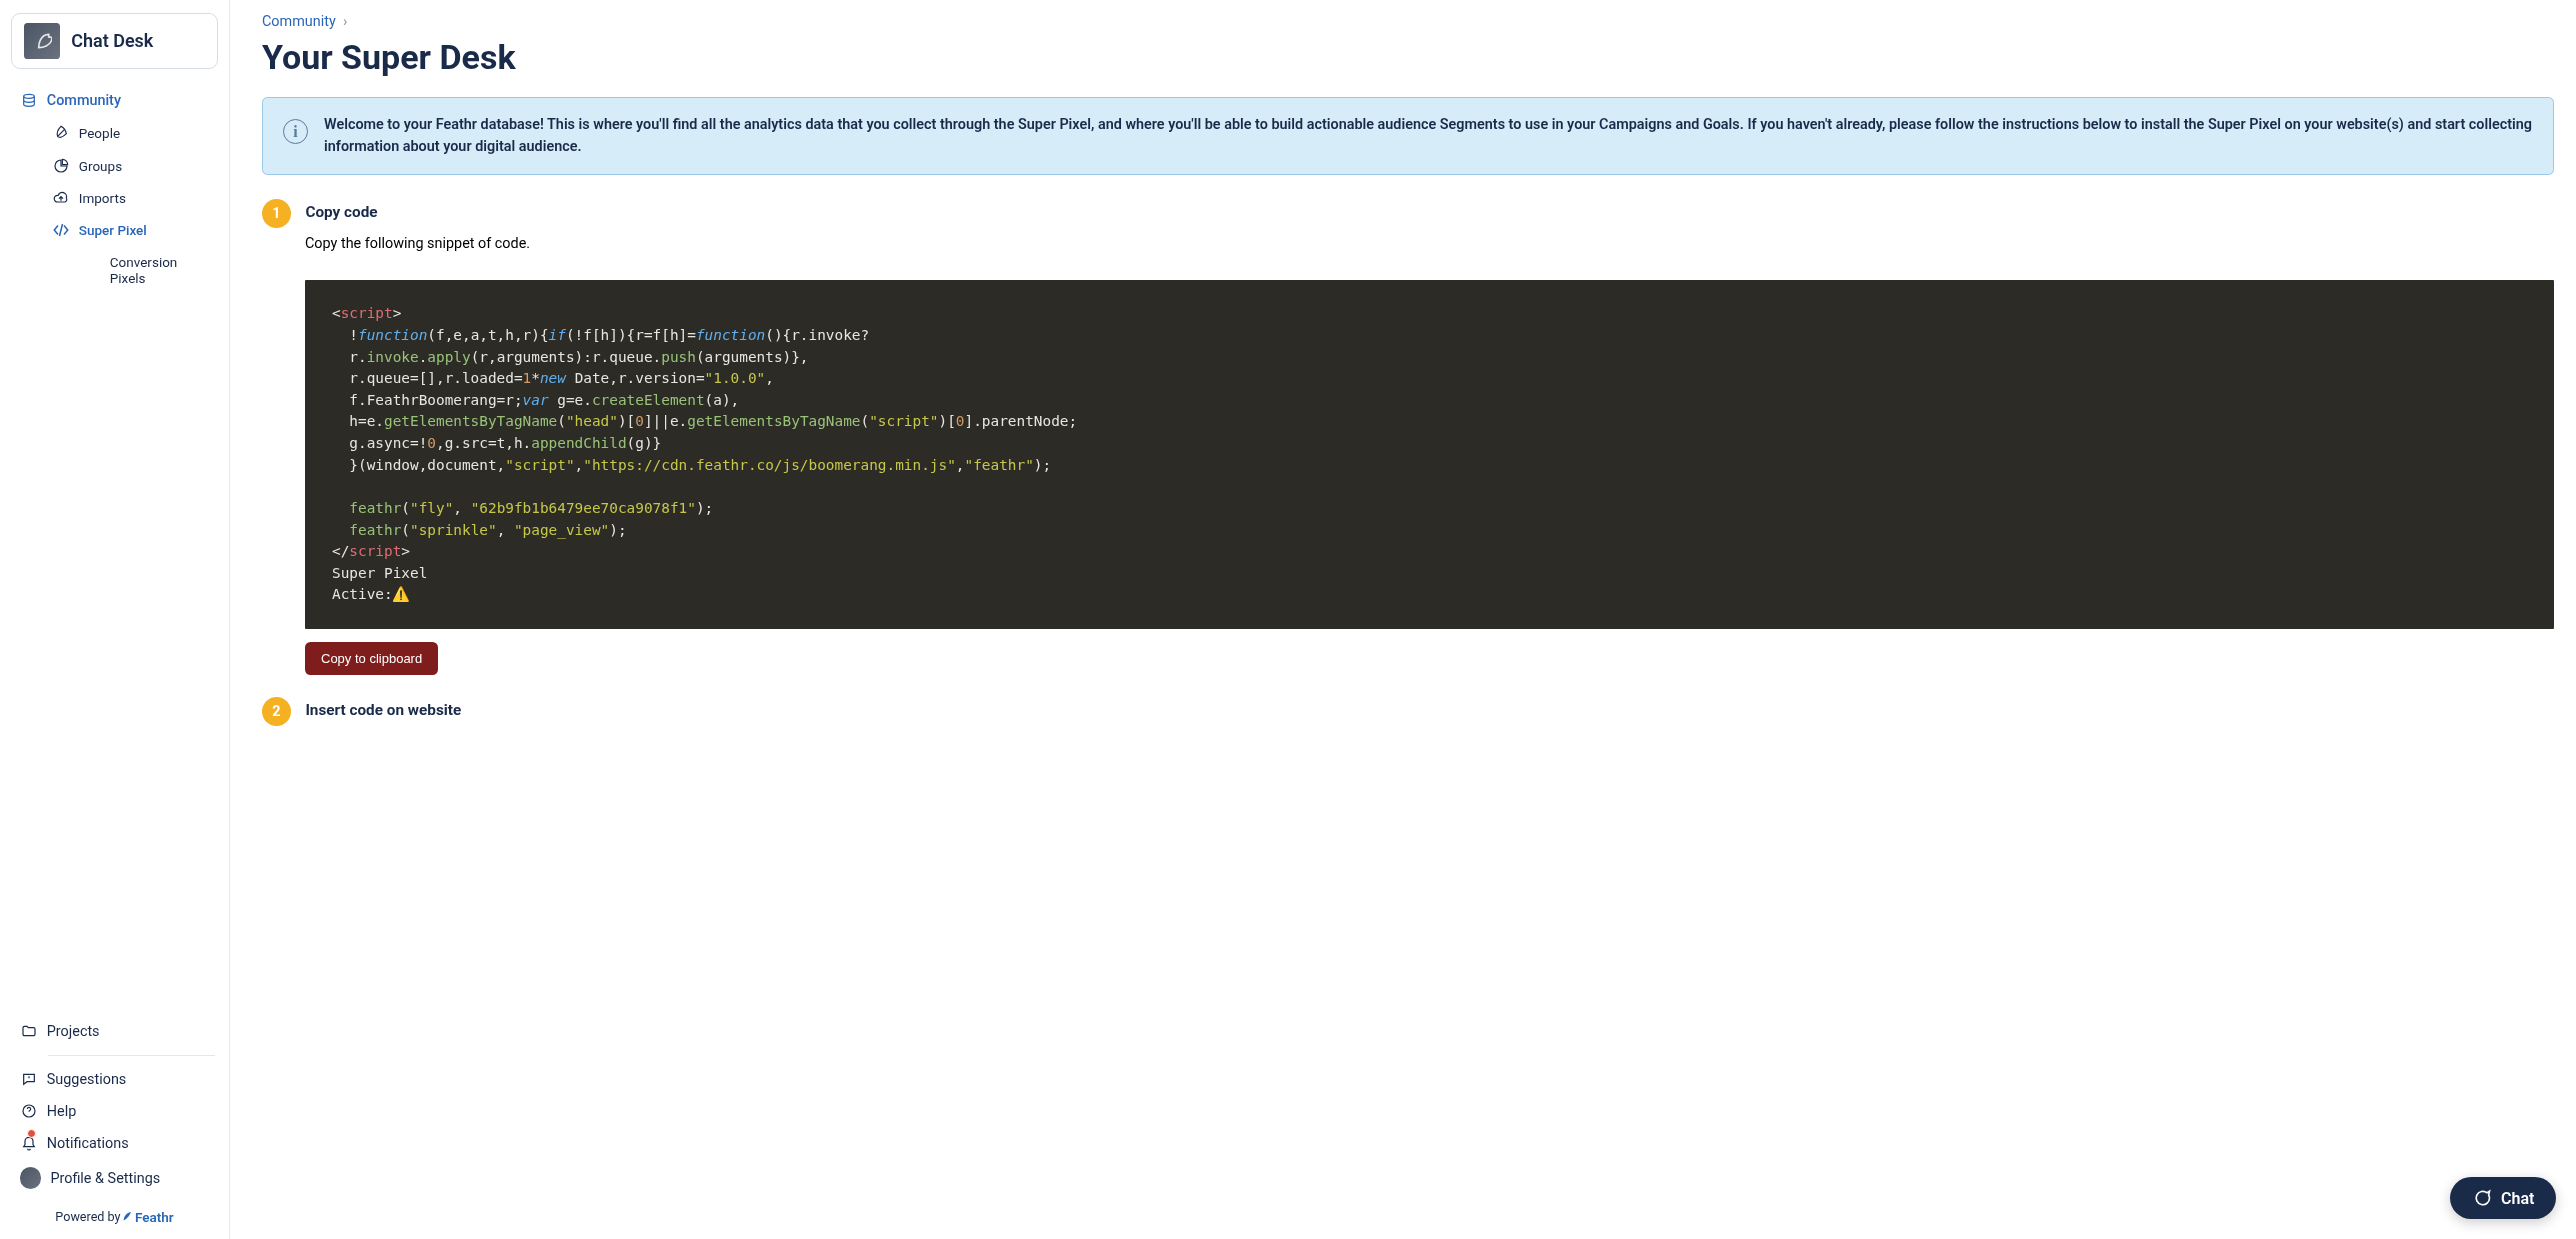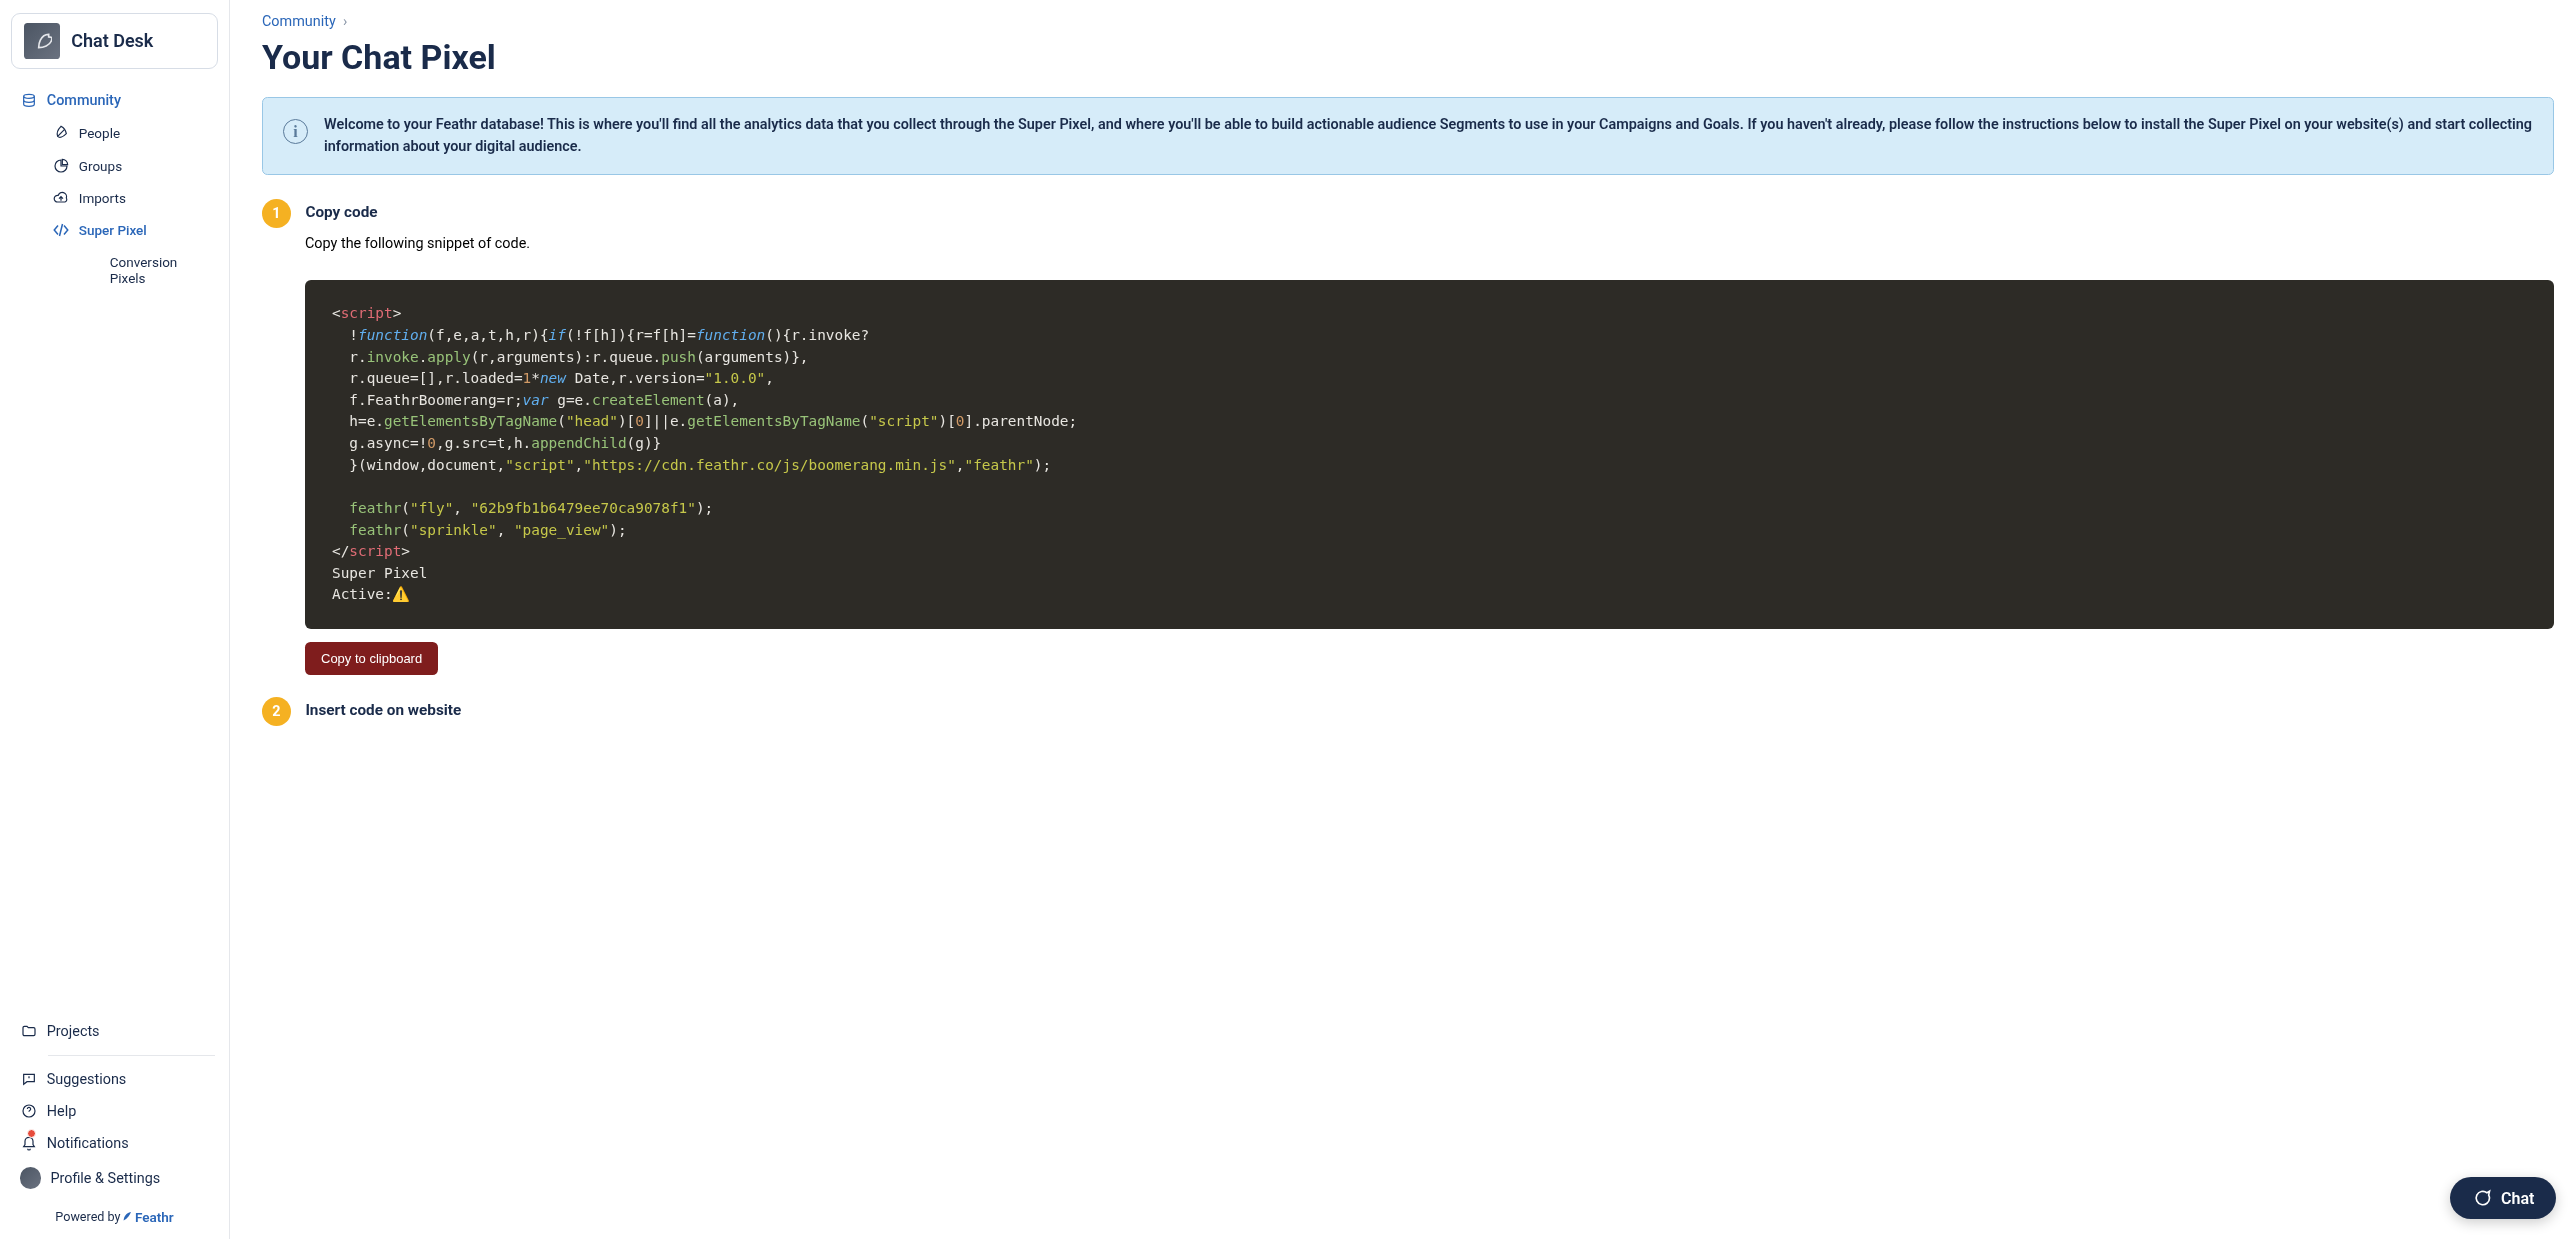--- a/index.html
+++ b/index.html
@@ -41,21 +41,21 @@
 .info-banner { border: 0.9px solid #99c7e6; background: #d6ecf9; border-radius: 5.4px; padding: 16px 20px; display: flex; gap: 16px; align-items: flex-start; margin-bottom: 23.4px; }
 .info-icon { width: 25px; height: 25px; border: 1.8px solid #5a7a9a; border-radius: 50%; color: #5a7a9a; display: flex; align-items: center; justify-content: center; font-family: Georgia, serif; font-weight: bold; font-size: 16px; flex-shrink: 0; margin-top: 5.4px; }
 .info-text { font-size: 14.4px; font-weight: 600; color: #1a2b4a; line-height: 1.55; }
 
 .step { display: flex; gap: 14.4px; margin-bottom: 7.2px; align-items: flex-start; }
 .step-num { width: 29px; height: 29px; border-radius: 50%; background: #f5b122; color: #fff; font-weight: 700; display: flex; align-items: center; justify-content: center; font-size: 14.4px; flex-shrink: 0; }
 .step-title { font-size: 15.3px; font-weight: 700; color: #1a2b4a; padding-top: 4.5px; }
 .step-body { margin-left: 43px; margin-bottom: 21.6px; }
 .step-desc { font-size: 14.4px; color: #000000; margin-bottom: 12.6px; }
 
-.code-block { background: #2d2b26; border-radius: 6px; padding: 23.4px 27px; font-family: "SF Mono", Menlo, Consolas, monospace; font-size: 14.4px; line-height: 1.5; color: #e8e6e1; white-space: pre-wrap; word-break: break-word; overflow-x: auto; margin-bottom: 12.6px; margin-top: 28px; }
+.code-block { background: #2d2b26; border-radius: 1px; padding: 23.4px 27px; font-family: "SF Mono", Menlo, Consolas, monospace; font-size: 14.4px; line-height: 1.5; color: #e8e6e1; white-space: pre-wrap; word-break: break-word; overflow-x: auto; margin-bottom: 12.6px; margin-top: 28px; }
 .tk-tag { color: #e06c75; }
 .tk-kw { color: #61afef; font-style: italic; }
 .tk-fn { color: #98c379; }
 .tk-str { color: #c6c84a; }
 .tk-num { color: #d19a66; }
 .tk-plain { color: #e8e6e1; }
 .warn-emoji { font-size: 14.4px; }
 
 .copy-btn { background: #7f1d1d; color: #fff; border: none; border-radius: 5.4px; padding: 9px 16px; font-size: 13px; font-weight: 500; cursor: pointer; }
 
@@ -190,21 +190,21 @@
       </div>
     </nav>
   </aside>
 
   <main class="main">
     <div class="breadcrumb">
       <a style="color:#2a66b8;text-decoration:none;cursor:pointer;">Community</a>
       <span class="sep">›</span>
     </div>
 
-    <h1 class="page-title">Your Chat Pixel</h1>
+    <h1 class="page-title">Your Super Desk</h1>
 
     <div class="info-banner">
       <div class="info-icon">i</div>
       <div class="info-text">Welcome to your Feathr database! This is where you'll find all the analytics data that you collect through the Super Pixel, and where you'll be able to build actionable audience Segments to use in your Campaigns and Goals. If you haven't already, please follow the instructions below to install the Super Pixel on your website(s) and start collecting information about your digital audience.</div>
     </div>
 
     <div class="step">
       <div class="step-num">1</div>
       <div class="step-title">Copy code</div>
     </div>

